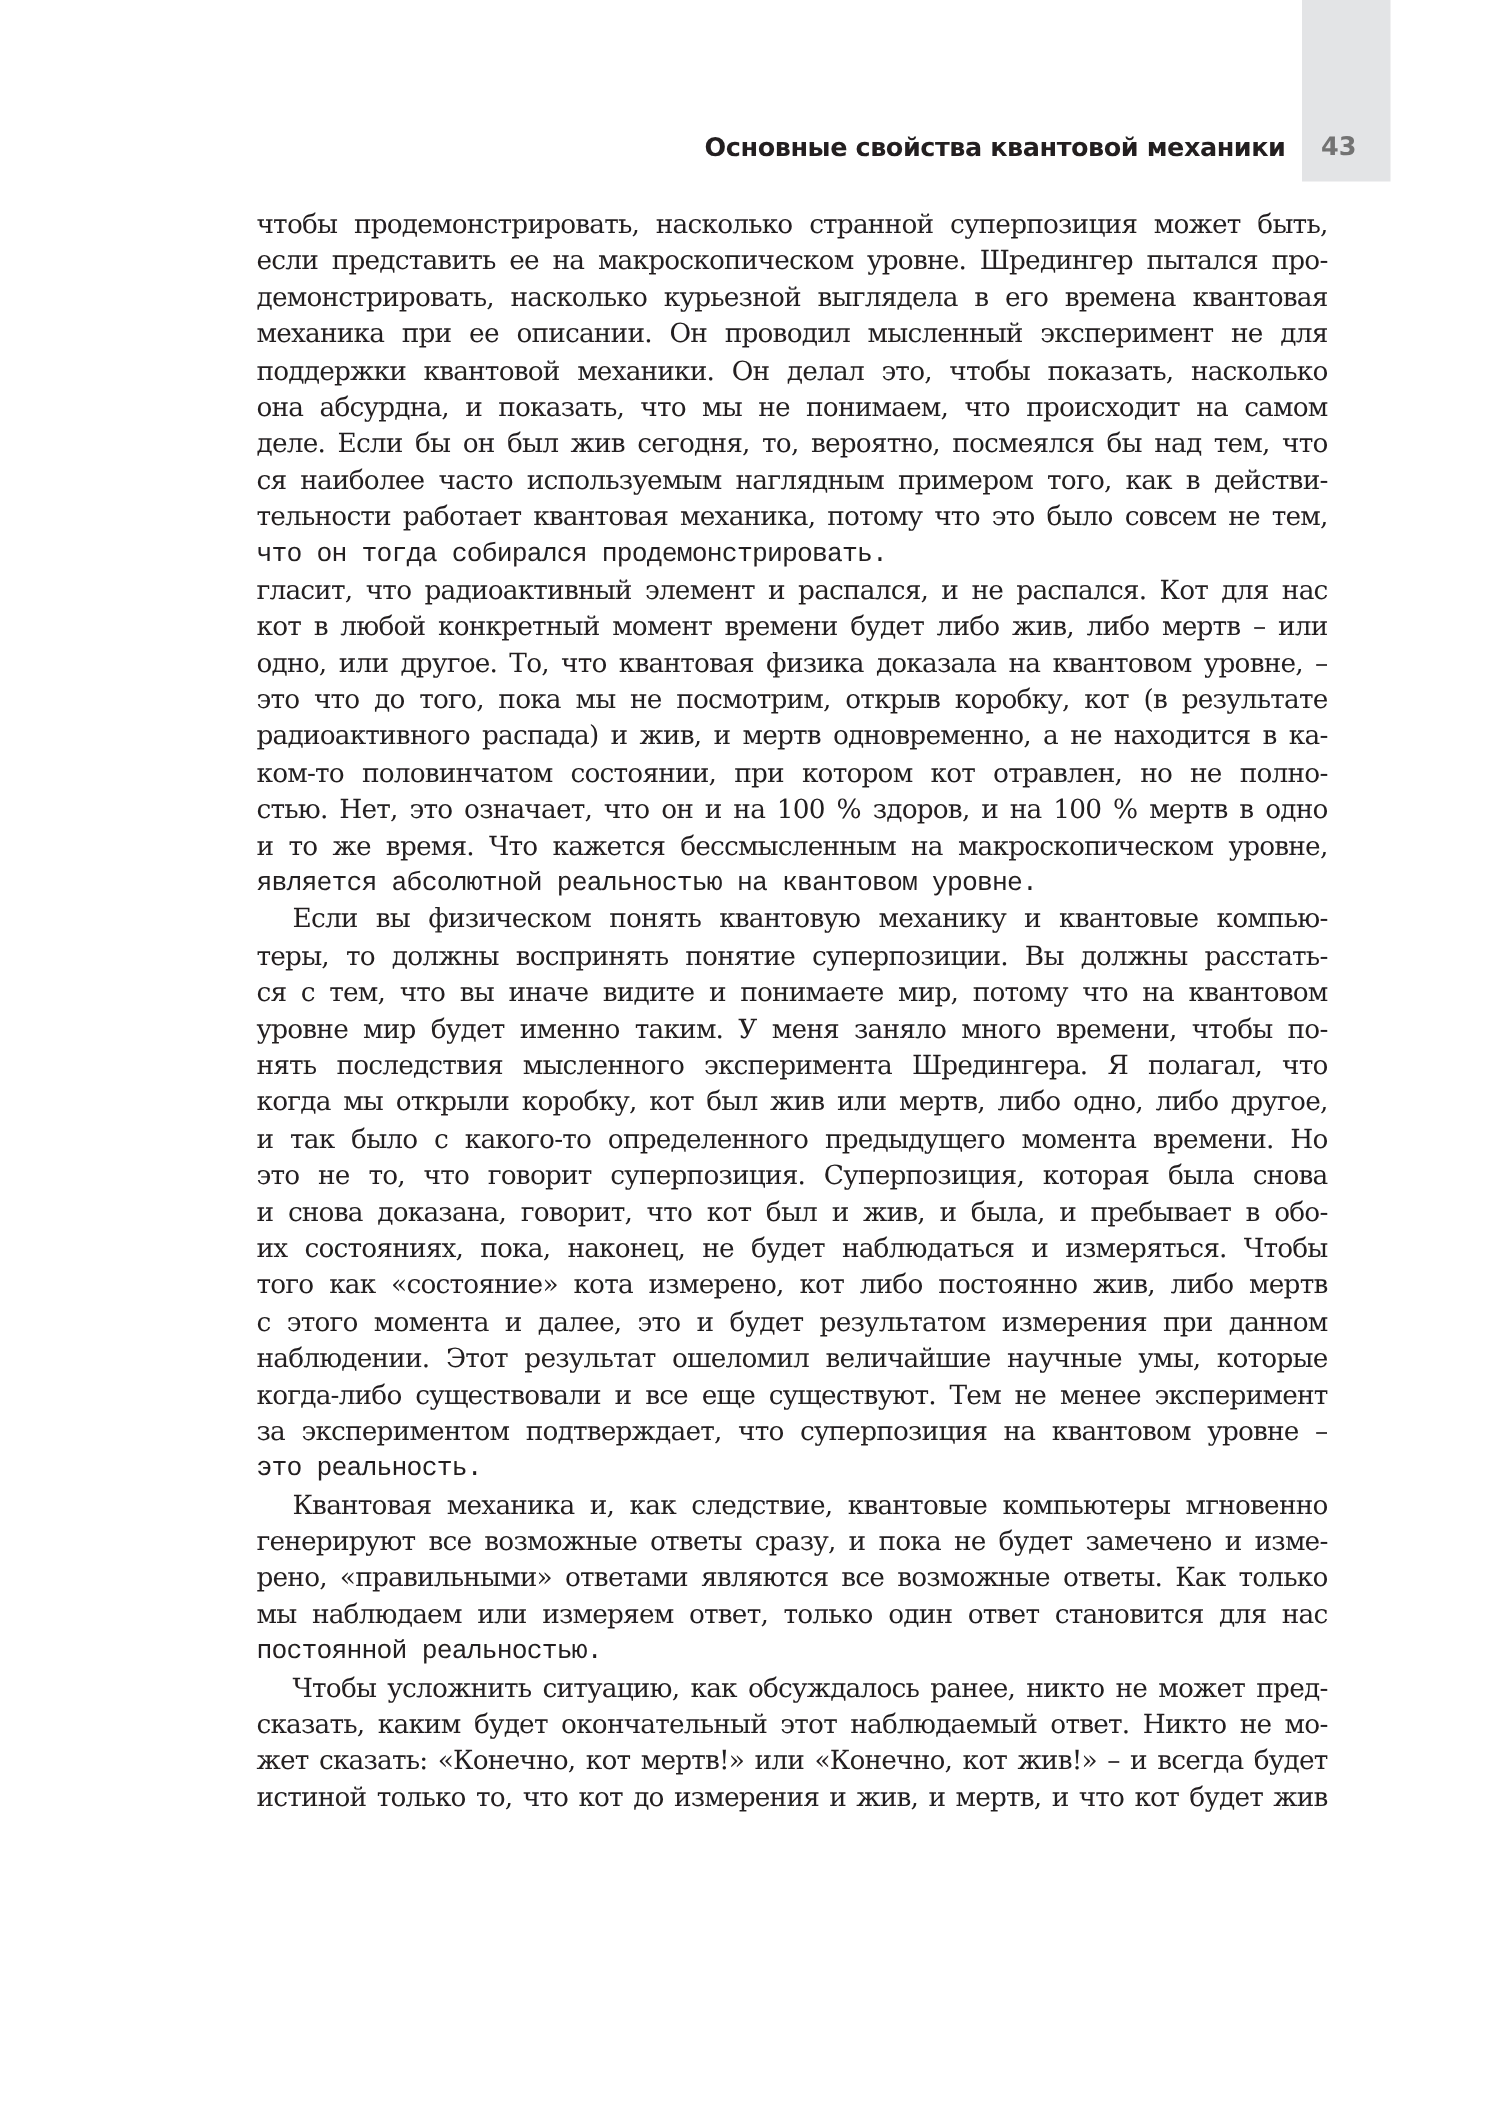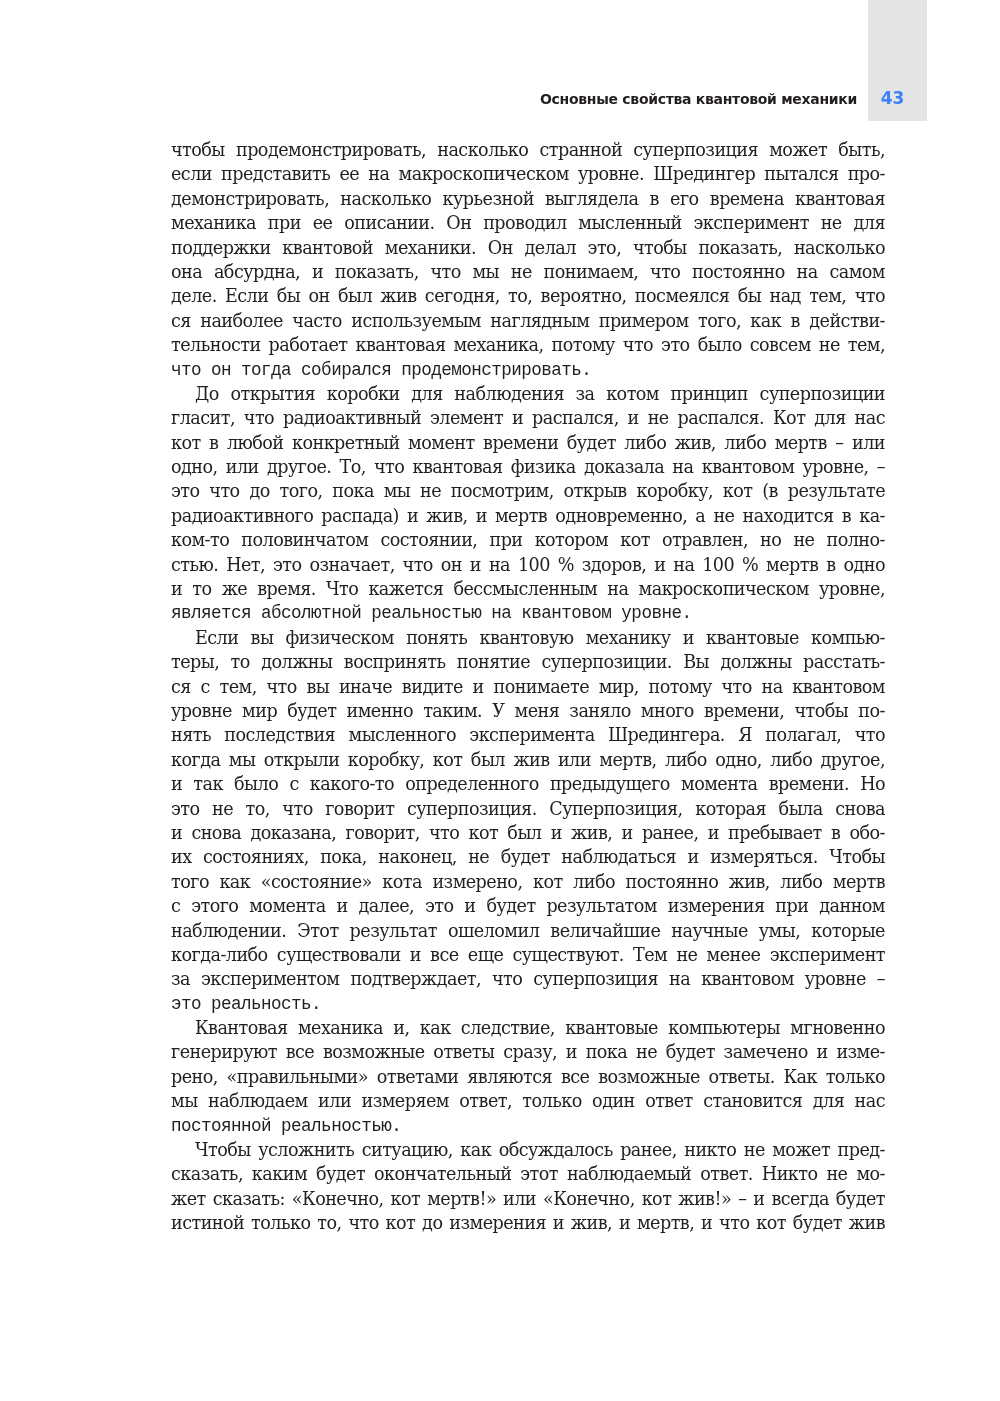--- a/index.html
+++ b/index.html
@@ -4,25 +4,25 @@
 <style>
   html, body { margin: 0; padding: 0; background: #ffffff; }
   body { width: 1000px; height: 1401px; position: relative; overflow: hidden; }
   .page-tab {
     position: absolute; left: 868px; top: 0; width: 59px; height: 121px;
     background: #e3e4e6;
   }
   .page-number {
     position: absolute; left: 868px; top: 86px; width: 49px; text-align: center;
     font-family: "DejaVu Sans", sans-serif; font-weight: bold; font-size: 17px;
-    color: #3b82f6; line-height: 24px;
+    color: #737373; line-height: 24px;
   }
   .running-head {
     position: absolute; right: 143px; top: 88px;
-    font-family: "DejaVu Sans", sans-serif; font-weight: bold; font-size: 14px;
+    font-family: "DejaVu Sans", sans-serif; font-weight: bold; font-size: 17px;
     color: #231f20; line-height: 22px; letter-spacing: -0.3px;
   }
   .body-text {
     position: absolute; left: 143px; top: 138px; width: 742px;
     font-family: "DejaVu Serif", serif; font-size: 17.6px; color: #231f20;
     letter-spacing: -0.55px;
   }
   .line {
     display: block; height: 24.4px; line-height: 24.4px;
     text-align: justify; text-align-last: justify; white-space: nowrap;
@@ -39,48 +39,47 @@
 <div class="page-number">43</div>
 <div class="running-head">Основные свойства квантовой механики</div>
 
 <div class="body-text" id="body-text">
     <div>
       <span class="line">чтобы продемонстрировать, насколько странной суперпозиция может быть,</span>
       <span class="line">если представить ее на макроскопическом уровне. Шредингер пытался про-</span>
       <span class="line">демонстрировать, насколько курьезной выглядела в его времена квантовая</span>
       <span class="line">механика при ее описании. Он проводил мысленный эксперимент не для</span>
       <span class="line">поддержки квантовой механики. Он делал это, чтобы показать, насколько</span>
-      <span class="line">она абсурдна, и показать, что мы не понимаем, что постоянно на самом</span>
+      <span class="line">она абсурдна, и показать, что мы не понимаем, что происходит на самом</span>
       <span class="line">деле. Если бы он был жив сегодня, то, вероятно, посмеялся бы над тем, что</span>
       <span class="line">ся наиболее часто используемым наглядным примером того, как в действи-</span>
       <span class="line">тельности работает квантовая механика, потому что это было совсем не тем,</span>
       <span class="line last">что он тогда собирался продемонстрировать.</span>
     </div>
     <div>
-      <span class="line indent">До открытия коробки для наблюдения за котом принцип суперпозиции</span>
       <span class="line">гласит, что радиоактивный элемент и распался, и не распался. Кот для нас</span>
       <span class="line">кот в любой конкретный момент времени будет либо жив, либо мертв – или</span>
       <span class="line">одно, или другое. То, что квантовая физика доказала на квантовом уровне, –</span>
       <span class="line">это что до того, пока мы не посмотрим, открыв коробку, кот (в результате</span>
       <span class="line">радиоактивного распада) и жив, и мертв одновременно, а не находится в ка-</span>
       <span class="line">ком-то половинчатом состоянии, при котором кот отравлен, но не полно-</span>
       <span class="line">стью. Нет, это означает, что он и на 100 % здоров, и на 100 % мертв в одно</span>
       <span class="line">и то же время. Что кажется бессмысленным на макроскопическом уровне,</span>
       <span class="line last">является абсолютной реальностью на квантовом уровне.</span>
     </div>
     <div>
       <span class="line indent">Если вы физическом понять квантовую механику и квантовые компью-</span>
       <span class="line">теры, то должны воспринять понятие суперпозиции. Вы должны расстать-</span>
       <span class="line">ся с тем, что вы иначе видите и понимаете мир, потому что на квантовом</span>
       <span class="line">уровне мир будет именно таким. У меня заняло много времени, чтобы по-</span>
       <span class="line">нять последствия мысленного эксперимента Шредингера. Я полагал, что</span>
       <span class="line">когда мы открыли коробку, кот был жив или мертв, либо одно, либо другое,</span>
       <span class="line">и так было с какого-то определенного предыдущего момента времени. Но</span>
       <span class="line">это не то, что говорит суперпозиция. Суперпозиция, которая была снова</span>
-      <span class="line">и снова доказана, говорит, что кот был и жив, и ранее, и пребывает в обо-</span>
+      <span class="line">и снова доказана, говорит, что кот был и жив, и была, и пребывает в обо-</span>
       <span class="line">их состояниях, пока, наконец, не будет наблюдаться и измеряться. Чтобы</span>
       <span class="line">того как «состояние» кота измерено, кот либо постоянно жив, либо мертв</span>
       <span class="line">с этого момента и далее, это и будет результатом измерения при данном</span>
       <span class="line">наблюдении. Этот результат ошеломил величайшие научные умы, которые</span>
       <span class="line">когда-либо существовали и все еще существуют. Тем не менее эксперимент</span>
       <span class="line">за экспериментом подтверждает, что суперпозиция на квантовом уровне –</span>
       <span class="line last">это реальность.</span>
     </div>
     <div>
       <span class="line indent">Квантовая механика и, как следствие, квантовые компьютеры мгновенно</span>

